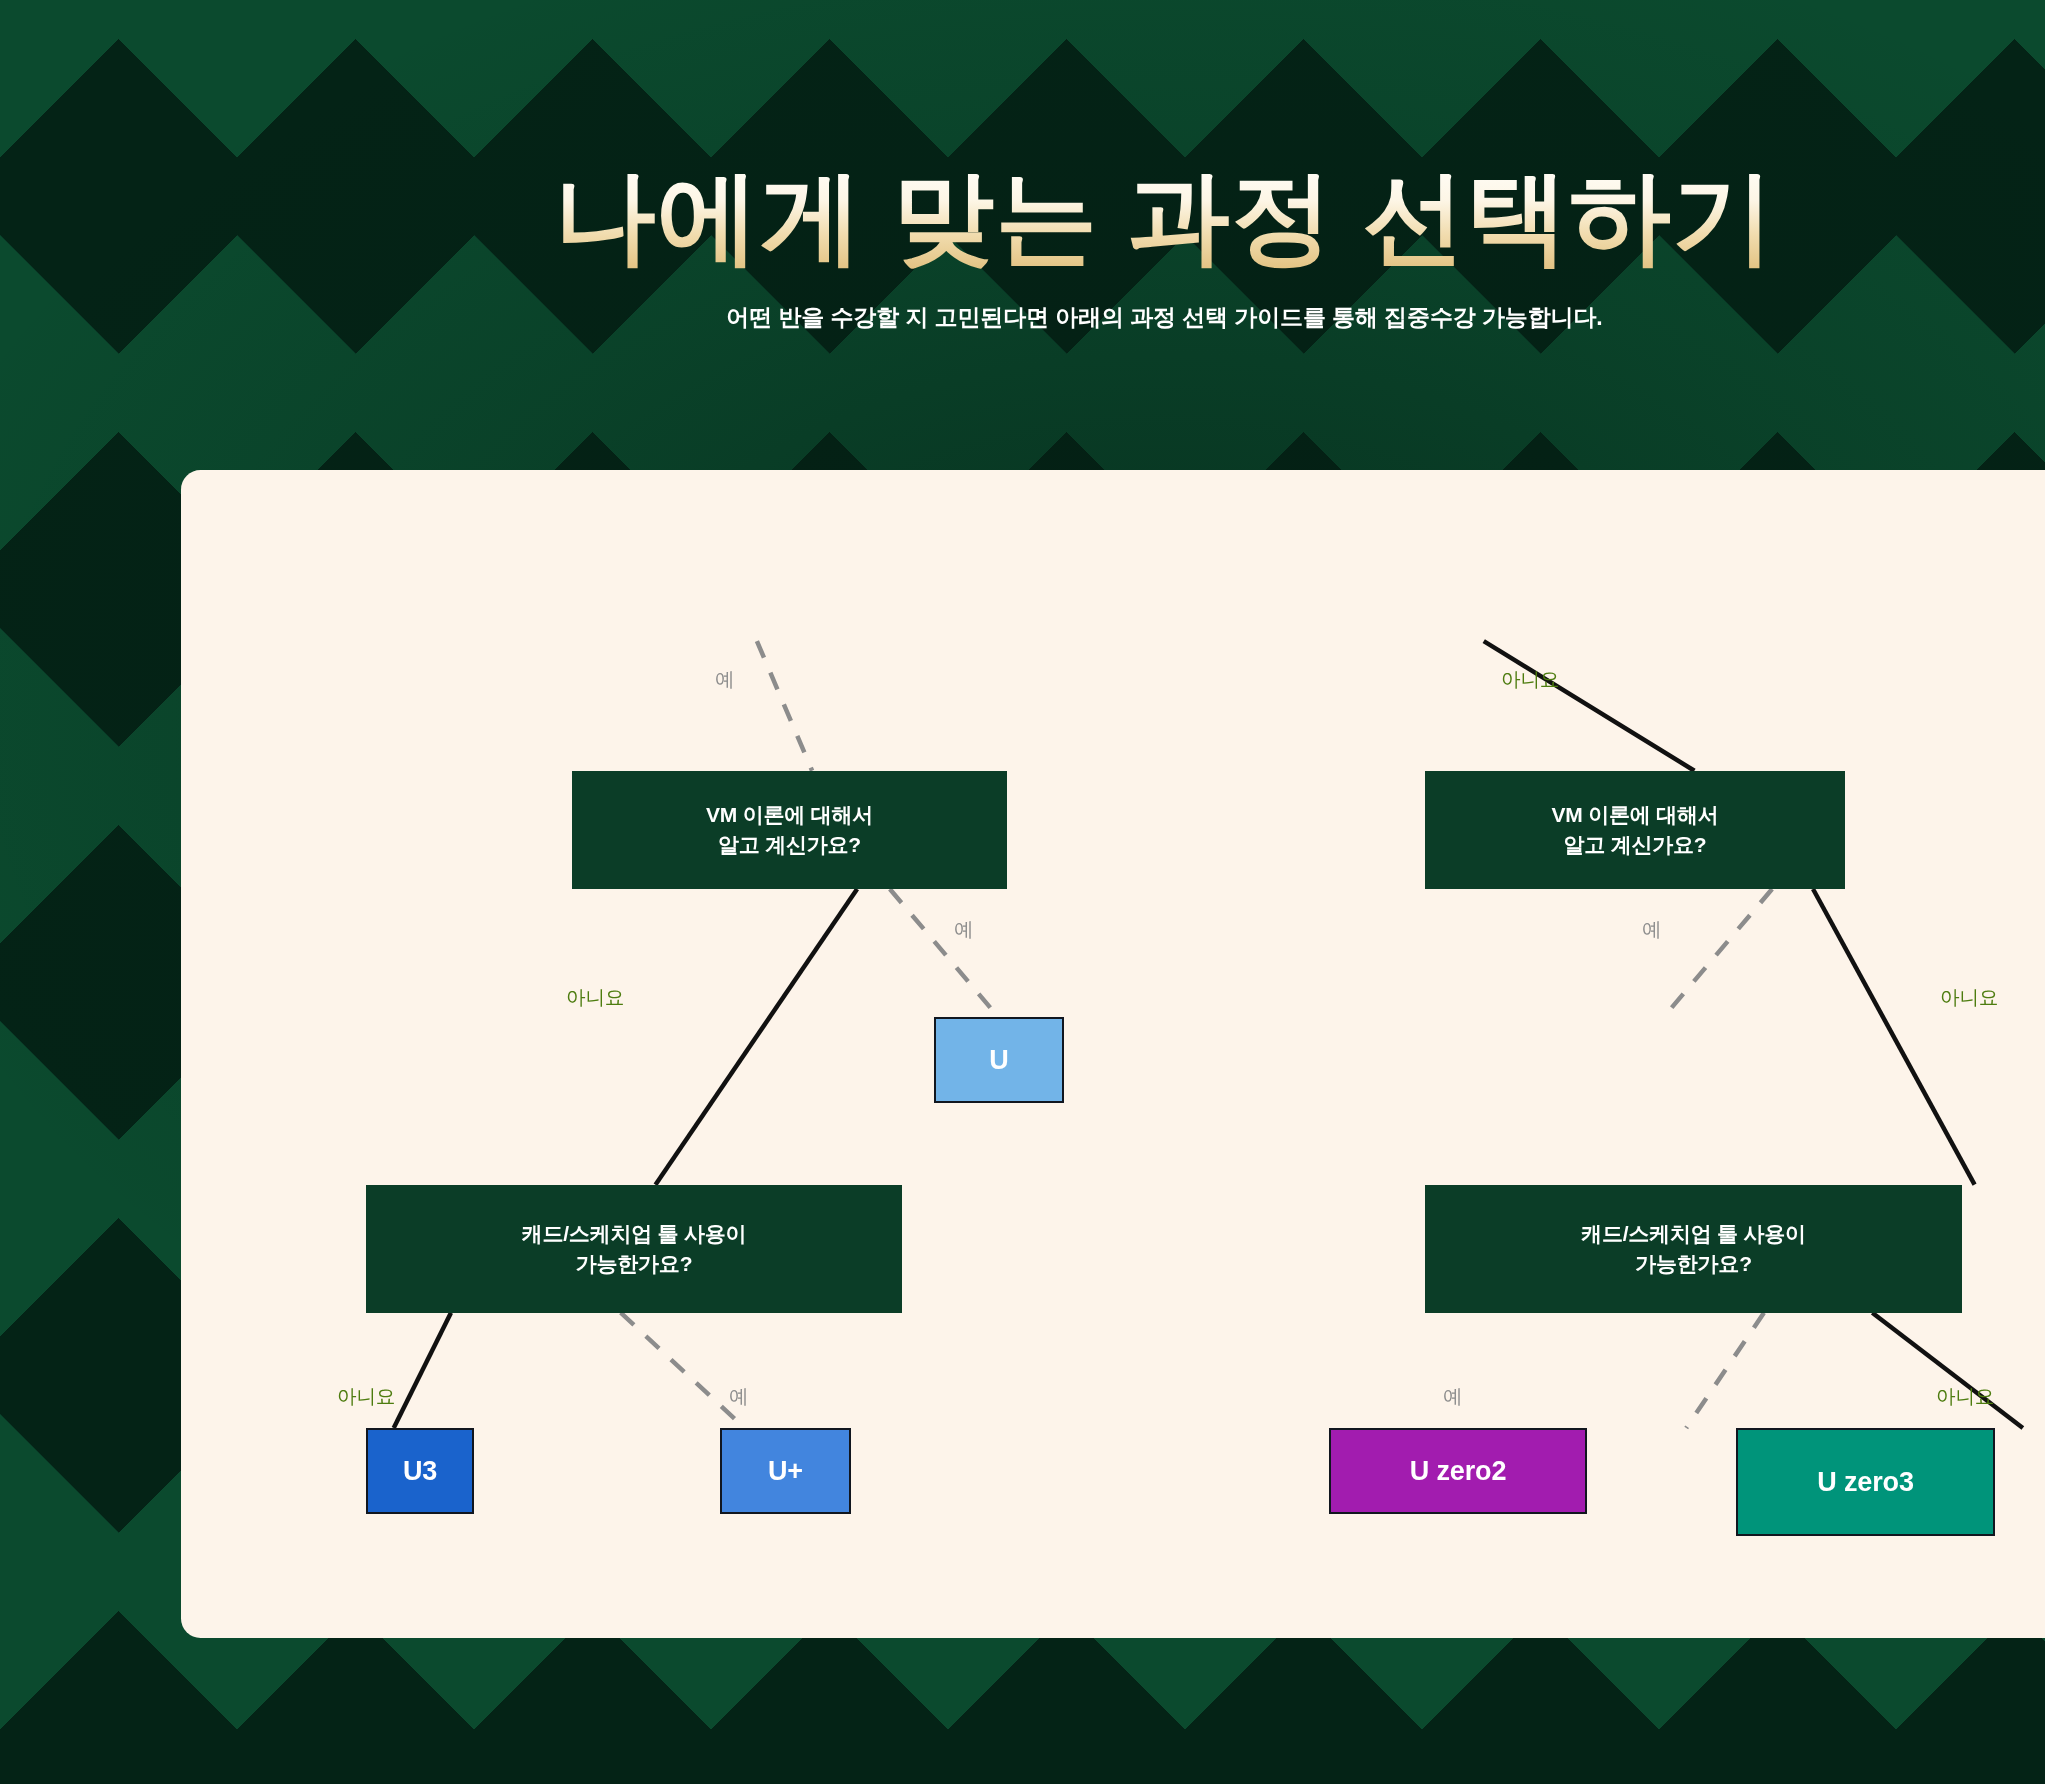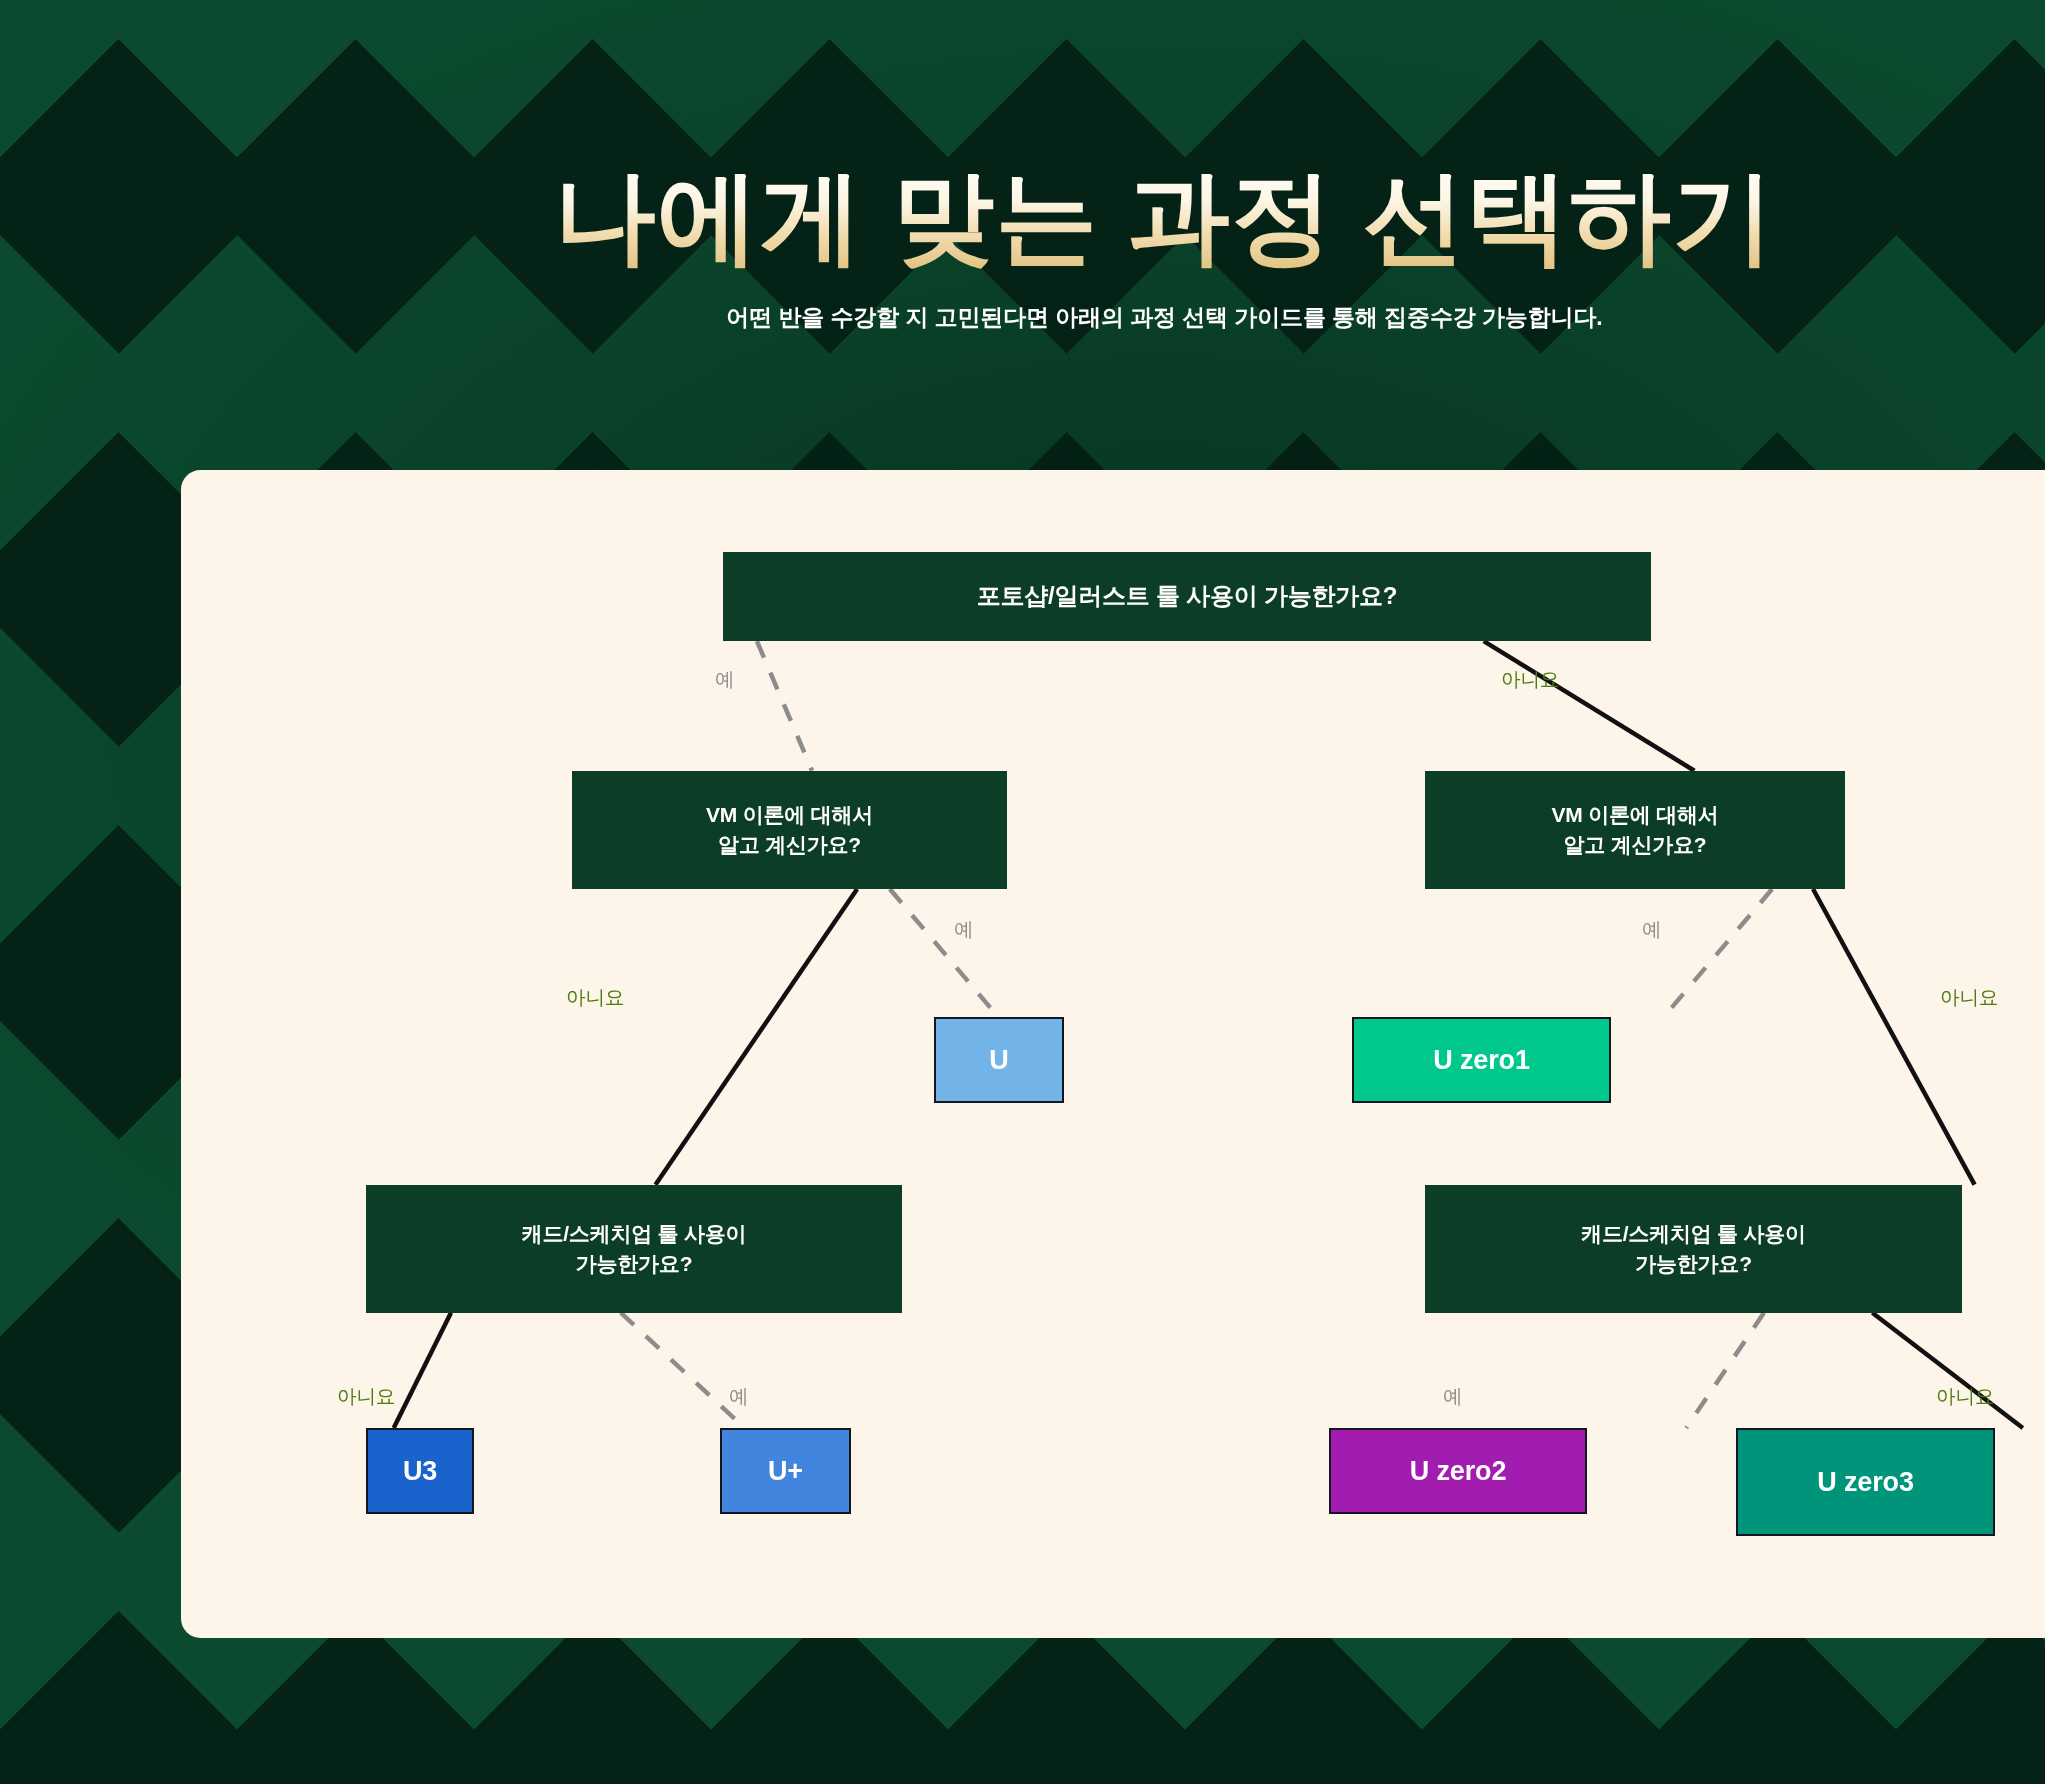--- a/index.html
+++ b/index.html
@@ -149,37 +149,35 @@
 
     <line x1="660" y1="2060" x2="520" y2="2342" stroke="#111111" stroke-width="11"></line>
 
     <line x1="1075" y1="2060" x2="1378" y2="2342" stroke="#8C8C8C" stroke-width="11" stroke-dasharray="44 40"></line>
 
     <line x1="3870" y1="2060" x2="3680" y2="2342" stroke="#8C8C8C" stroke-width="11" stroke-dasharray="44 40"></line>
 
     <line x1="4135" y1="2060" x2="4503" y2="2342" stroke="#111111" stroke-width="11"></line>
   </svg>
 
-  <div class="node question root" style="left:542px; top:82px; width:928px; height:89px;">포토샵/일러스트 툴 사용이 가능한가요?</div>
 
   <div class="node question" style="left:391px; top:301px; width:435px; height:118px;">VM 이론에 대해서
 알고 계신가요?</div>
 
   <div class="node question" style="left:1244px; top:301px; width:420px; height:118px;">VM 이론에 대해서
 알고 계신가요?</div>
 
   <div class="node question" style="left:185px; top:715px; width:536px; height:128px;">캐드/스케치업 툴 사용이
 가능한가요?</div>
 
   <div class="node question" style="left:1244px; top:715px; width:537px; height:128px;">캐드/스케치업 툴 사용이
 가능한가요?</div>
 
   <div class="node leaf" style="left:753px; top:547px; width:130px; height:86px; background:#72B4E8;">U</div>
 
-  <div class="node leaf" style="left:1171px; top:547px; width:259px; height:86px; background:#00C88C;">U zero1</div>
 
   <div class="node leaf" style="left:185px; top:958px; width:108px; height:86px; background:#1A63CC;">U3</div>
 
   <div class="node leaf" style="left:539px; top:958px; width:131px; height:86px; background:#4285DE;">U+</div>
 
   <div class="node leaf" style="left:1148px; top:958px; width:258px; height:86px; background:#a21caf;">U zero2</div>
 
   <div class="node leaf" style="left:1555px; top:958px; width:259px; height:108px; background:#00947A;">U zero3</div>
 
   <div class="edge-label yes" style="left:534px; top:196px;">예</div>

